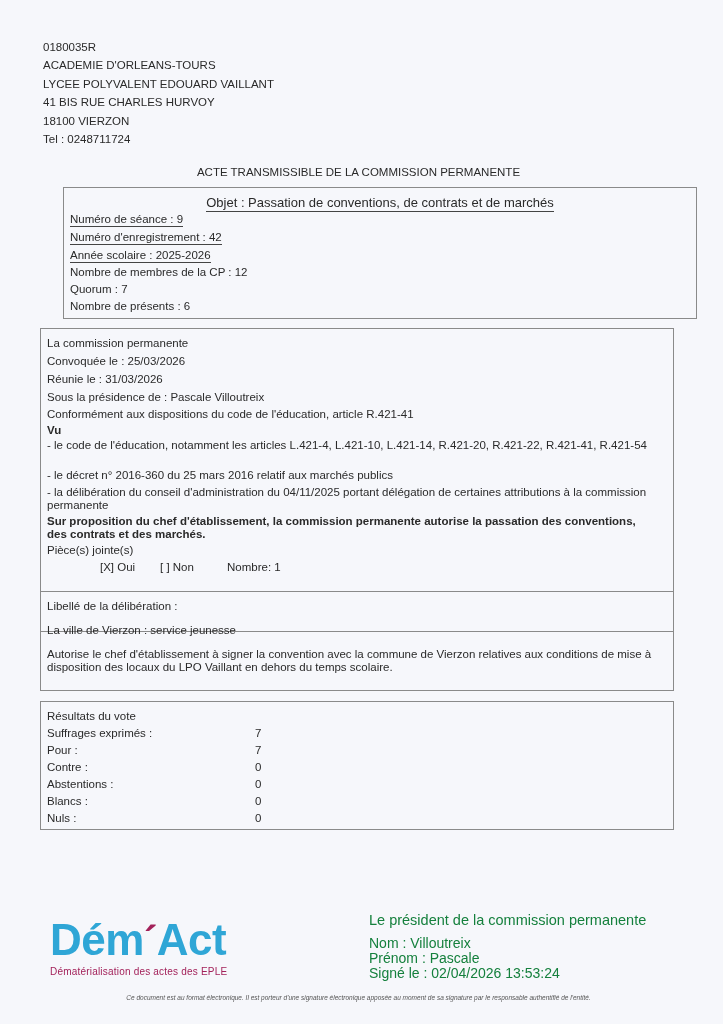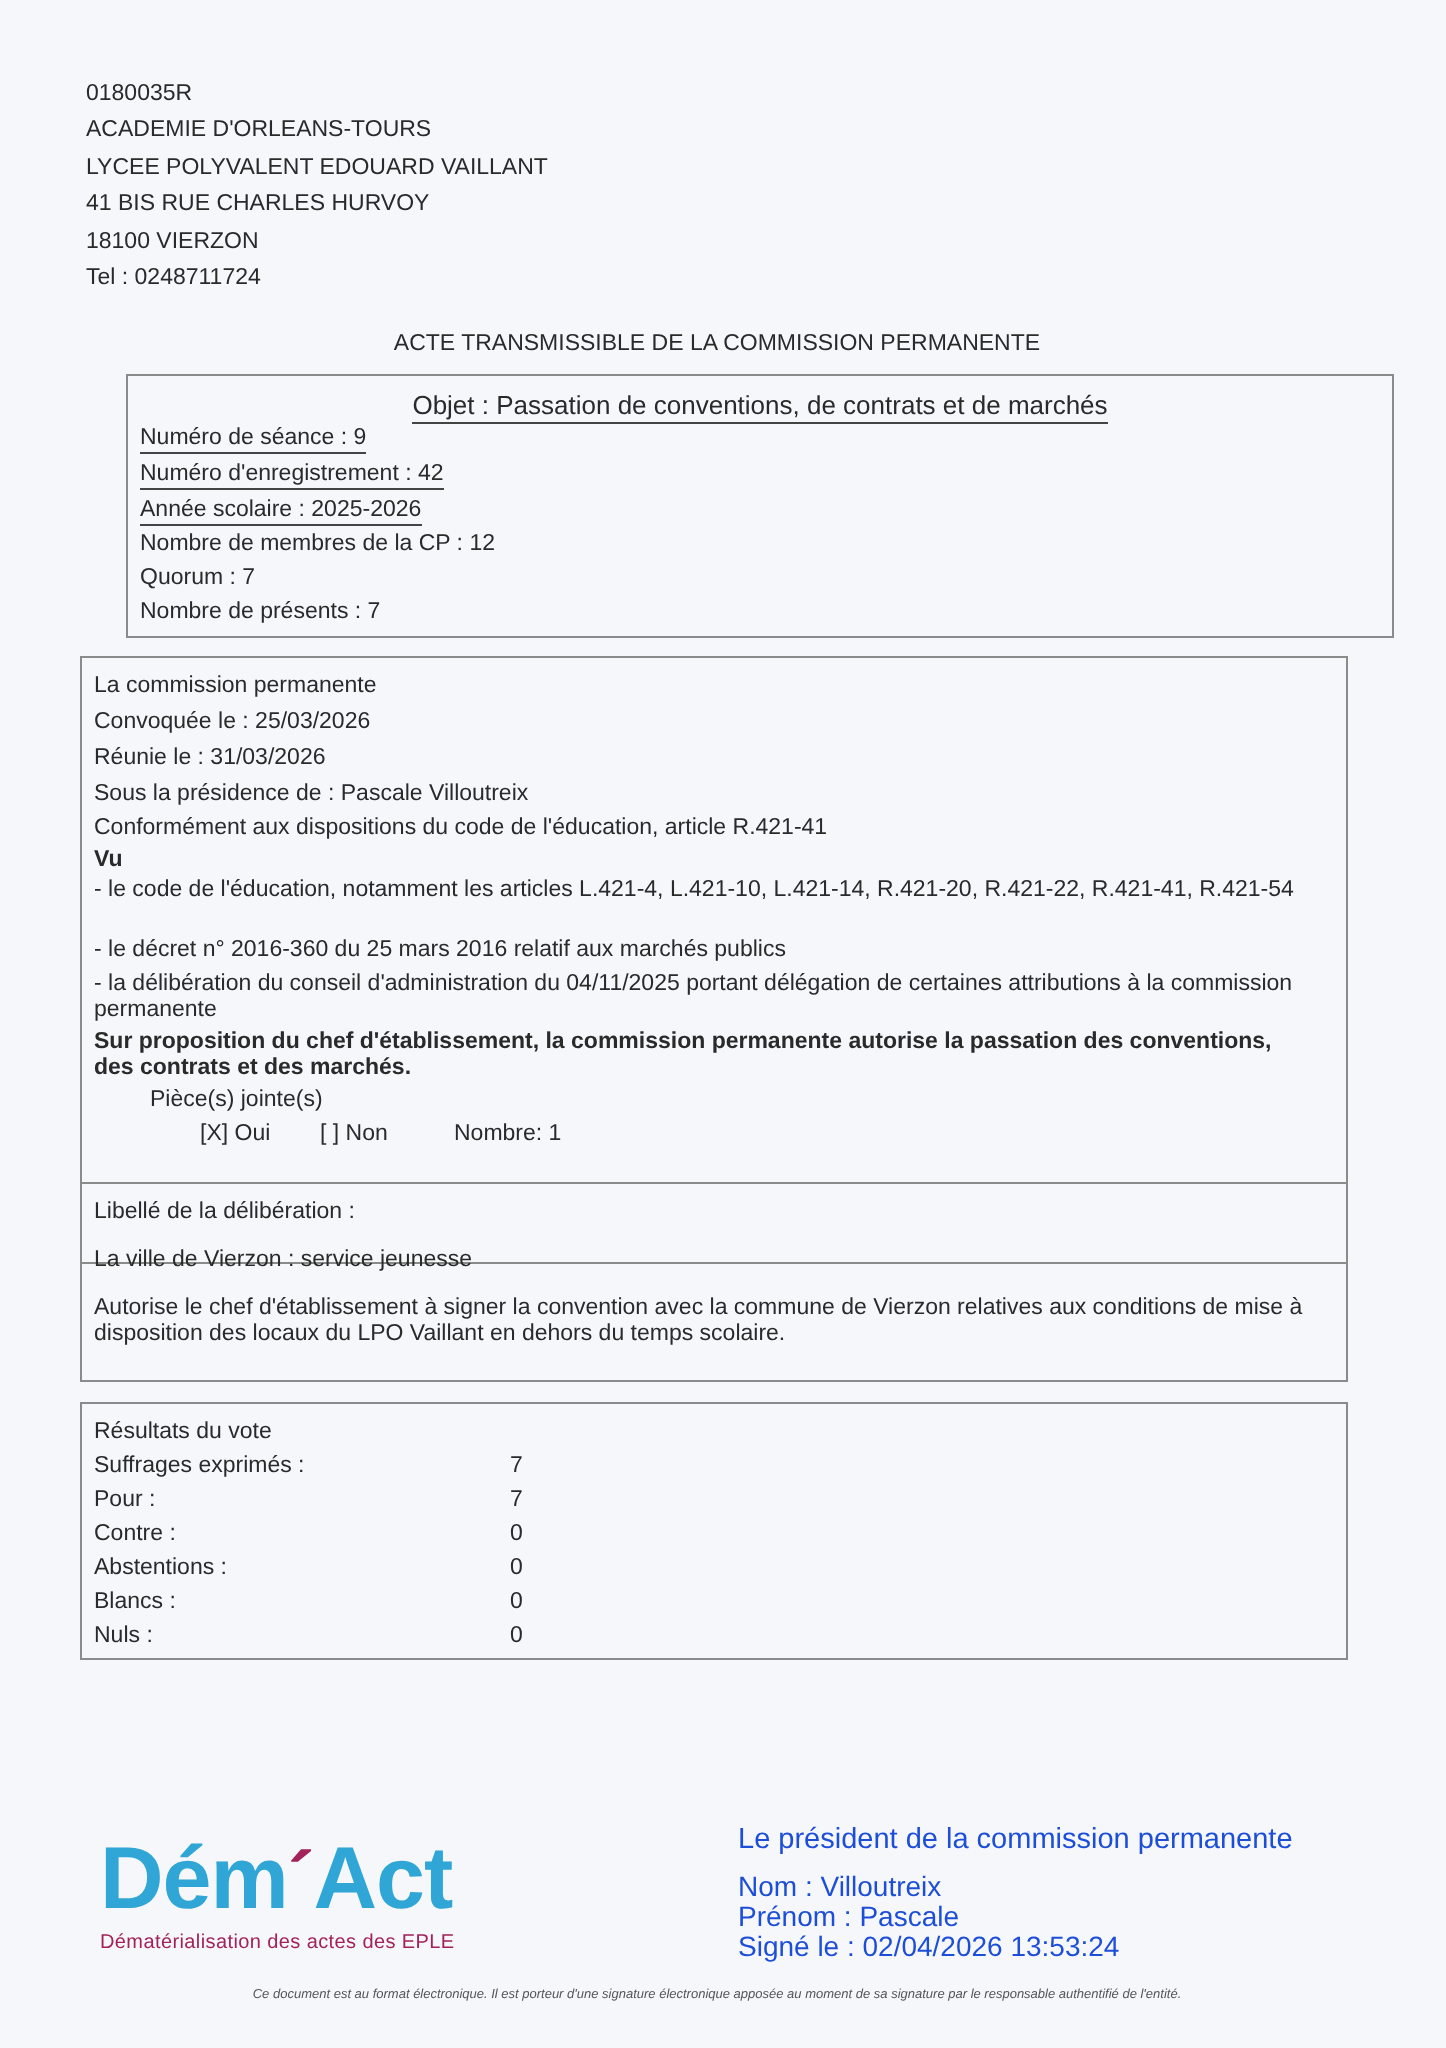--- a/index.html
+++ b/index.html
@@ -26,21 +26,21 @@
     .objet { position: absolute; left: 0; width: 100%; top: 7px; text-align: center; font-size: 13px; }
     .objet span { border-bottom: 1px solid #444; padding-bottom: 1px; }
     .ul { border-bottom: 1px solid #444; padding-bottom: 1px; }
     .wrap { position: absolute; left: 6px; width: 610px; white-space: normal; line-height: 13px; }
     .bold { font-weight: bold; }
     .vote-val { position: absolute; left: 214px; }
     .logo { position: absolute; left: 50px; top: 917px; }
     .logo-main { font-size: 44px; font-weight: bold; color: #2fa6d6; letter-spacing: -0.5px; line-height: 46px; }
     .logo-main .acc { color: #a3225a; font-size: 40px; }
     .logo-sub { font-size: 10px; color: #a3225a; margin-top: 2px; letter-spacing: 0.2px; }
-    .sig { position: absolute; left: 369px; top: 912px; font-size: 14px; color: #1d4ed8; }
+    .sig { position: absolute; left: 369px; top: 912px; font-size: 14px; color: #15803d; }
     .sig-title { font-size: 14.5px; margin-bottom: 8px; }
     .sig-line { line-height: 15px; }
     .footer-note { position: absolute; left: 0; width: 717px; top: 994px; text-align: center; font-size: 6.5px; font-style: italic; color: #555; }
   </style>
 </head>
 <body>
 
 <div class="header">
   <div>0180035R</div>
   <div>ACADEMIE D'ORLEANS-TOURS</div>
@@ -52,35 +52,35 @@
 
 <div class="doc-title">ACTE TRANSMISSIBLE DE LA COMMISSION PERMANENTE</div>
 
 <div class="box box1">
   <div class="objet"><span>Objet : Passation de conventions, de contrats et de marchés</span></div>
   <div class="line" style="top:25px;"><span class="ul">Numéro de séance : 9</span></div>
   <div class="line" style="top:43px;"><span class="ul">Numéro d'enregistrement : 42</span></div>
   <div class="line" style="top:61px;"><span class="ul">Année scolaire : 2025-2026</span></div>
   <div class="line" style="top:78px;">Nombre de membres de la CP : 12</div>
   <div class="line" style="top:95px;">Quorum : 7</div>
-  <div class="line" style="top:112px;">Nombre de présents : 7</div>
+  <div class="line" style="top:112px;">Nombre de présents : 6</div>
 </div>
 
 <div class="box box2">
   <div class="line" style="top:8px;">La commission permanente</div>
   <div class="line" style="top:26px;">Convoquée le : 25/03/2026</div>
   <div class="line" style="top:44px;">Réunie le : 31/03/2026</div>
   <div class="line" style="top:62px;">Sous la présidence de : Pascale Villoutreix</div>
   <div class="line" style="top:79px;">Conformément aux dispositions du code de l'éducation, article R.421-41</div>
   <div class="line bold" style="top:95px;">Vu</div>
   <div class="wrap" style="top:110px;">-  le code de l'éducation, notamment les articles L.421-4, L.421-10, L.421-14, R.421-20, R.421-22, R.421-41, R.421-54</div>
   <div class="wrap" style="top:140px;">-  le décret n° 2016-360 du 25 mars 2016 relatif aux marchés publics</div>
   <div class="wrap" style="top:157px;">-  la délibération du conseil d'administration du 04/11/2025 portant délégation de certaines attributions à la commission permanente</div>
   <div class="wrap bold" style="top:186px;">Sur proposition du chef d'établissement, la commission permanente autorise la passation des conventions, des contrats et des marchés.</div>
-  <div class="line" style="top:215px;margin-left:28px;">Pièce(s) jointe(s)</div>
+  <div class="line" style="top:215px;">Pièce(s) jointe(s)</div>
   <div class="line" style="top:232px; left:59px;">[X] Oui</div>
   <div class="line" style="top:232px; left:119px;">[  ] Non</div>
   <div class="line" style="top:232px; left:186px;">Nombre: 1</div>
 </div>
 
 <div class="box box3">
   <div class="line" style="top:8px;">Libellé de la délibération :</div>
   <div class="line" style="top:32px;">La ville de Vierzon : service jeunesse</div>
   <div class="wrap" style="top:56px;">Autorise le chef d'établissement à signer la convention avec la commune de Vierzon relatives aux conditions de mise à disposition des locaux du LPO Vaillant en dehors du temps scolaire.</div>
 </div>

